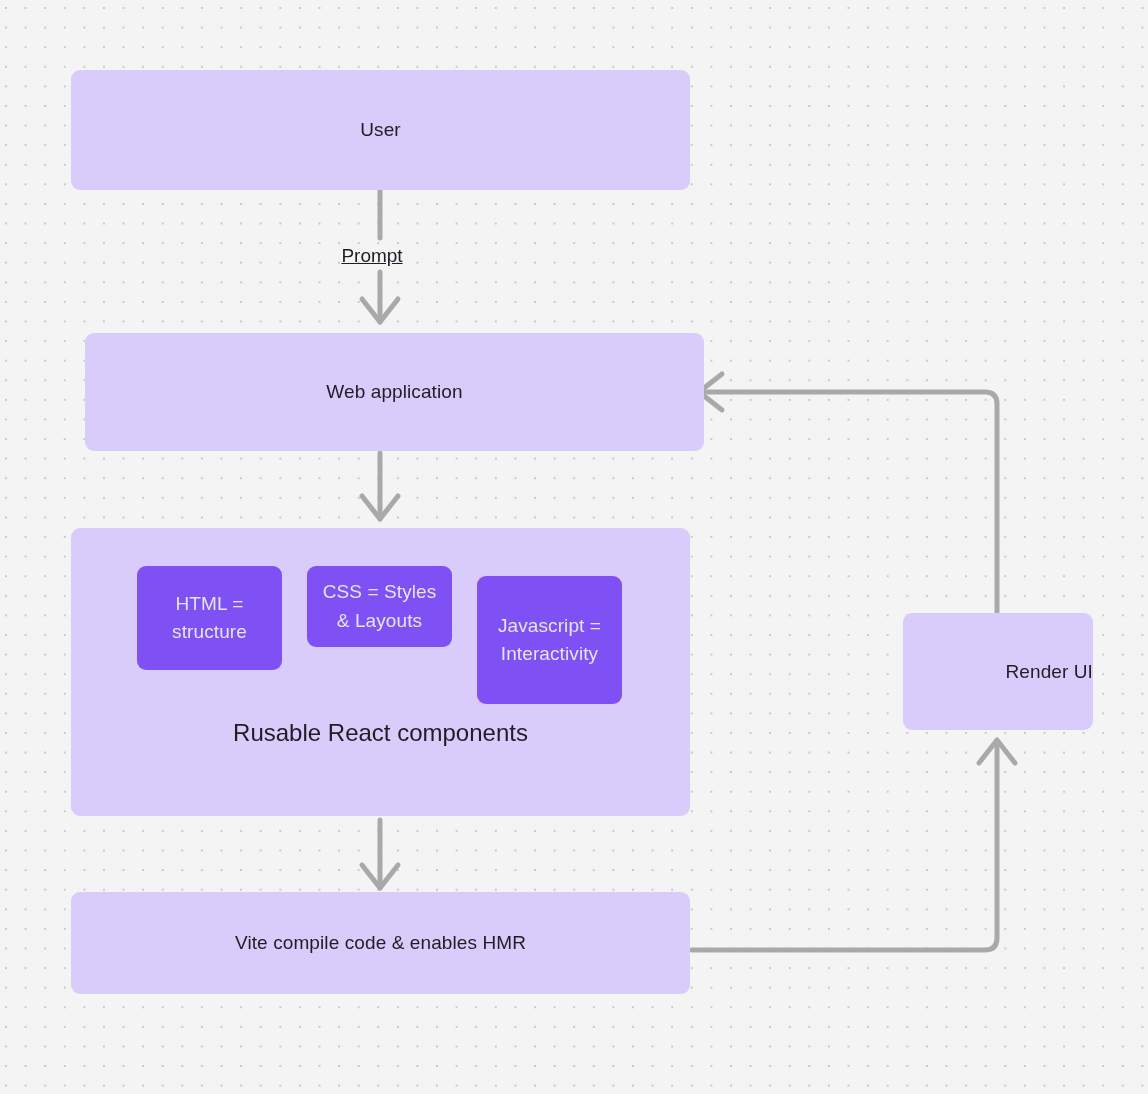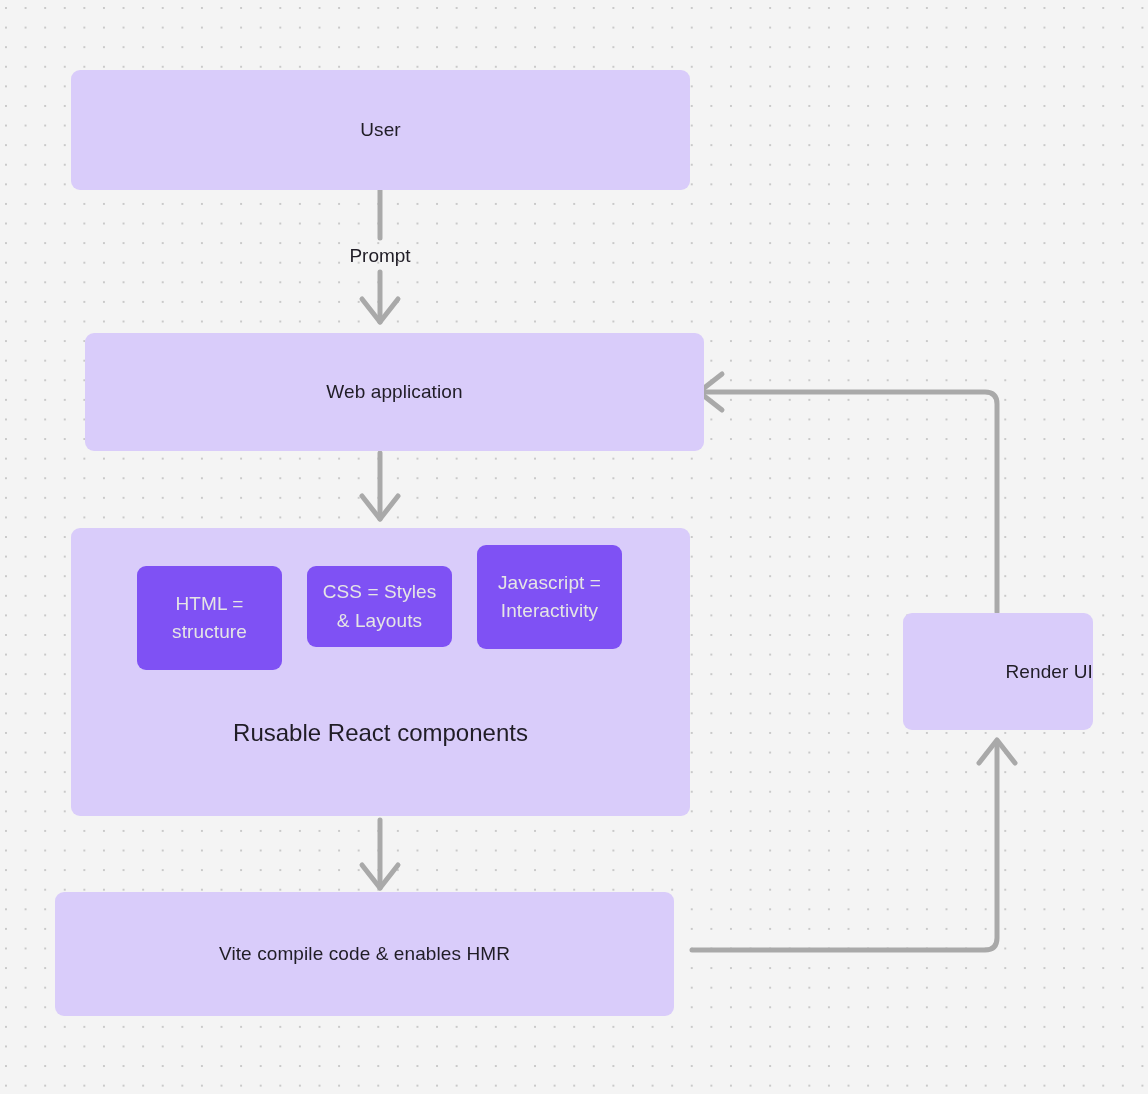--- a/index.html
+++ b/index.html
@@ -110,51 +110,51 @@
     <g>
       <path class="ln" d="M997,612 L997,404 Q997,392 985,392 L700,392"></path>
       <path class="ln" d="M722,374 L699,392 L722,410"></path>
     </g>
   </svg>
 
   <div class="node" style="left:71px; top:62px; width:619px; height:120px;margin-top:8px;">
     <span>User</span>
   </div>
 
-  <div class="edge-label" style="left:300px; top:245px; width:160px;">
+  <div class="edge-label" style="left:292px; top:245px; width:160px;text-decoration:underline;">
     <span>Prompt</span>
   </div>
 
   <div class="node" style="left:71px; top:333px; width:619px; height:118px;margin-left:14px;">
     <span>Web application</span>
   </div>
 
   <div class="node big" style="left:71px; top:528px; width:619px; height:288px;">
   </div>
 
   <div class="chip" style="left:137px; top:566px; width:145px; height:104px;">
     <span>HTML =
 structure</span>
   </div>
 
   <div class="chip" style="left:307px; top:566px; width:145px; height:81px;">
     <span>CSS = Styles
 &amp; Layouts</span>
   </div>
 
-  <div class="chip" style="left:477px; top:545px; width:145px; height:104px;">
+  <div class="chip" style="left:477px; top:576px; width:145px; height:128px;">
     <span>Javascript =
 Interactivity</span>
   </div>
 
   <div class="sublabel" style="left:71px; top:719px; width:619px;">
     <span>Rusable React components</span>
   </div>
 
-  <div class="node" style="left:55px; top:892px; width:619px; height:124px;">
+  <div class="node" style="left:71px; top:892px; width:619px; height:102px;">
     <span>Vite compile code &amp; enables HMR</span>
   </div>
 
   <div class="node" style="left:903px; top:613px; width:190px; height:117px;justify-content:flex-end;">
     <span>Render UI</span>
   </div>
 
 </div>
 
 </body></html>

